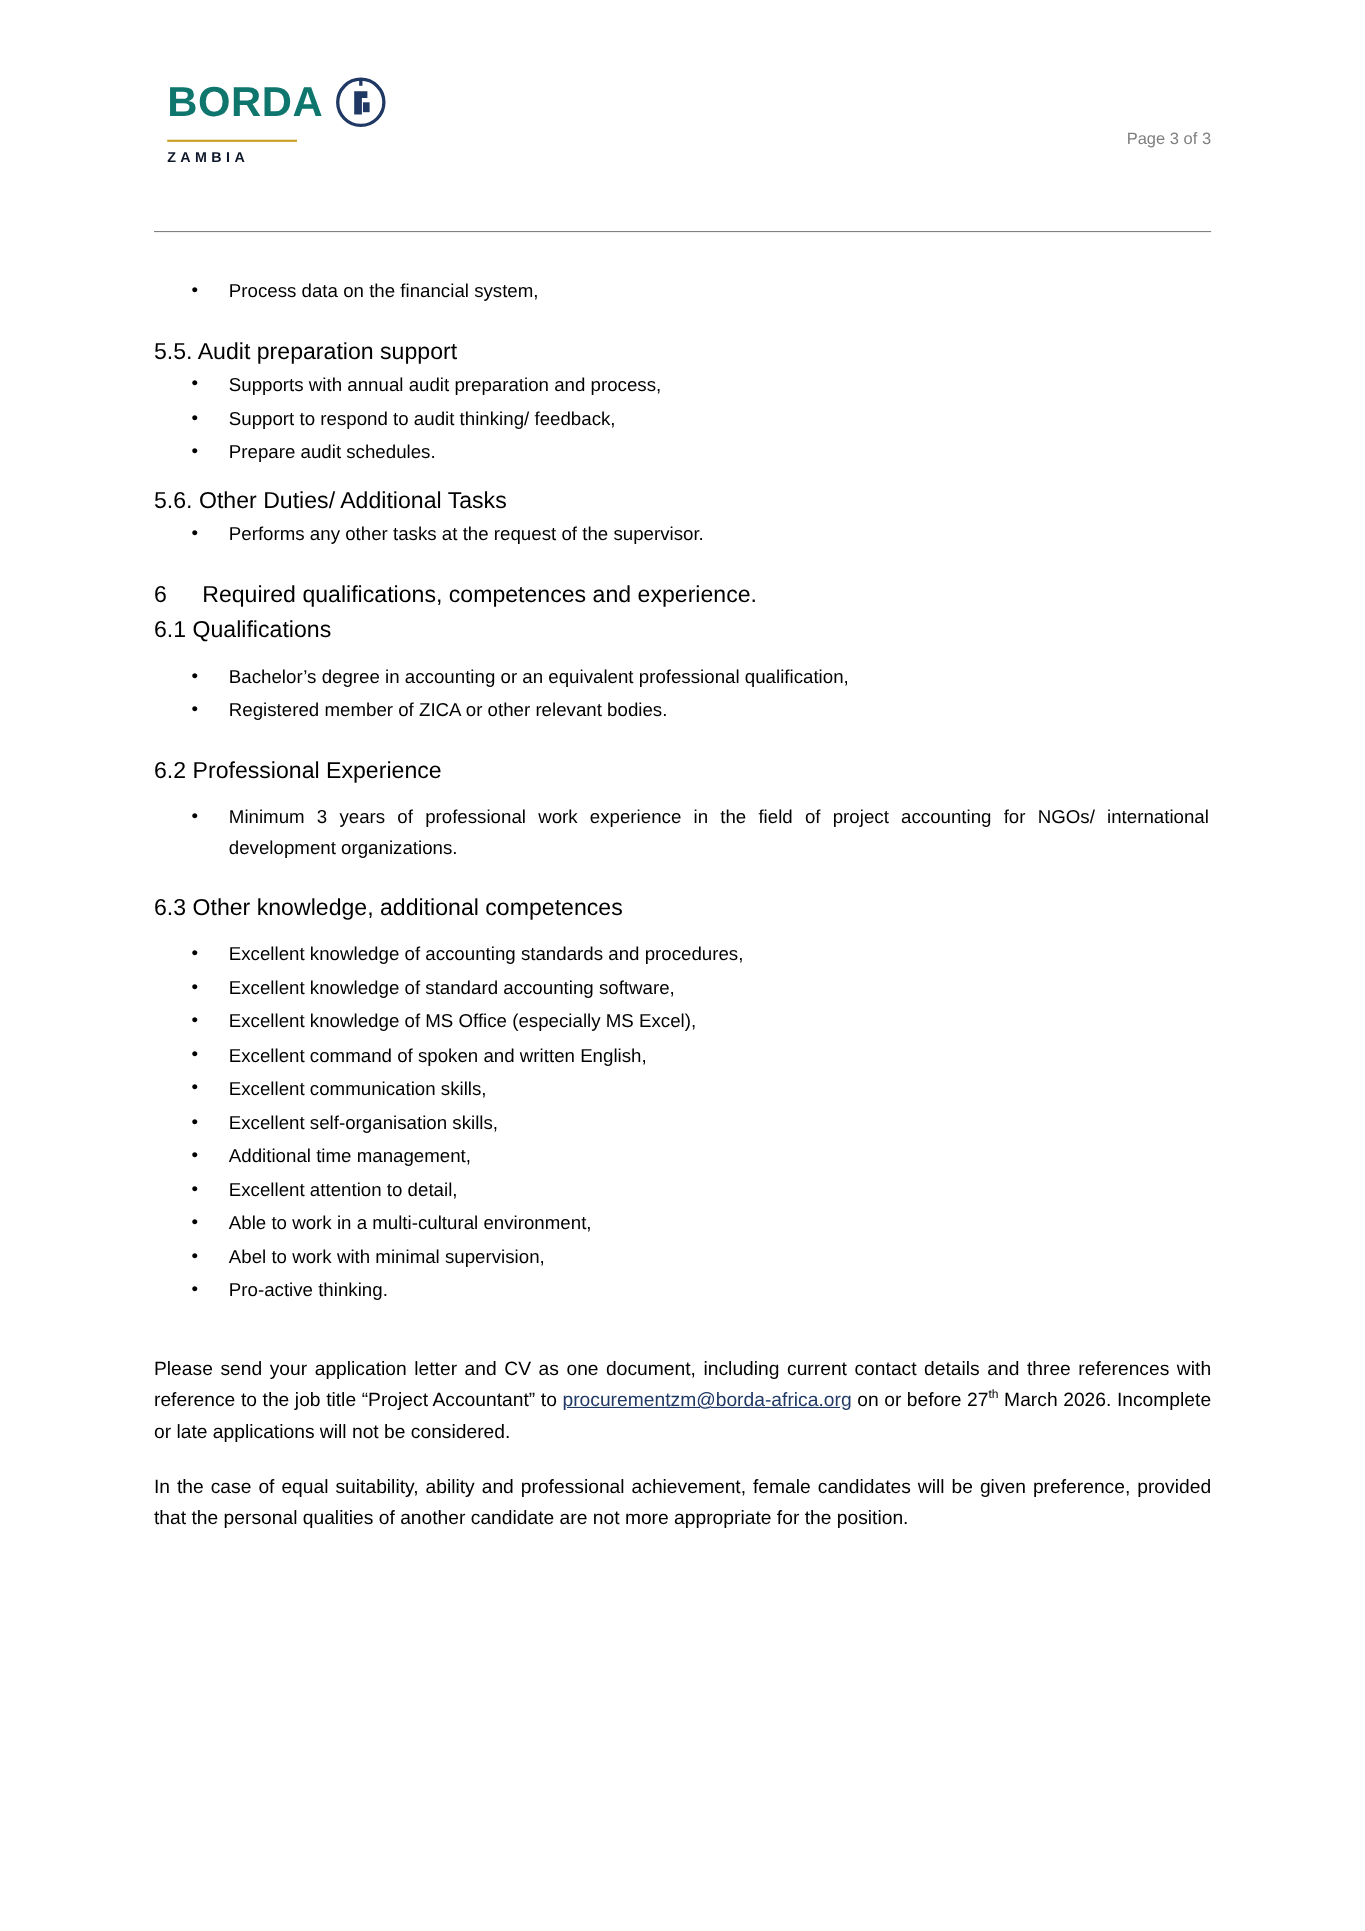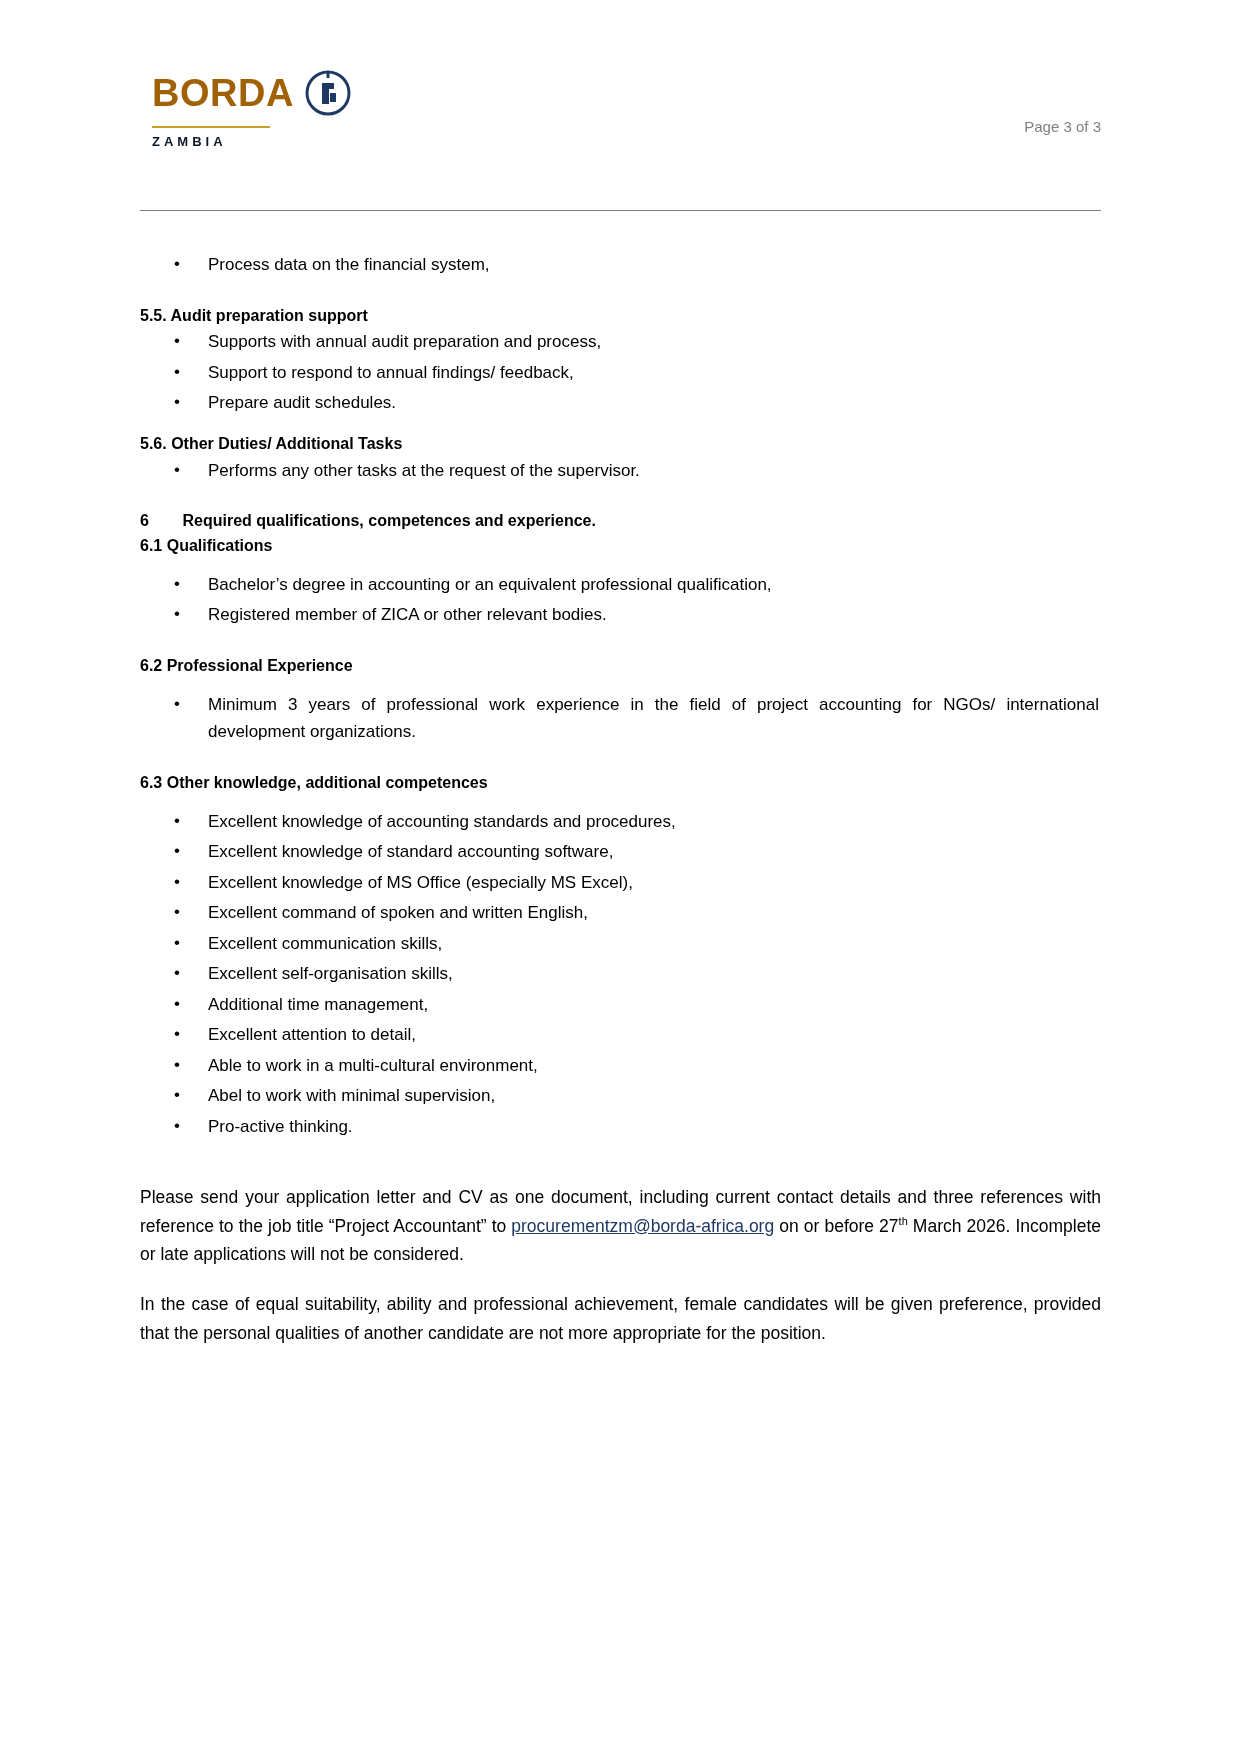--- a/index.html
+++ b/index.html
@@ -35,21 +35,21 @@
   }
   .logo-row {
     display: flex;
     align-items: flex-start;
   }
   .logo-word {
     font-family: "Liberation Sans", sans-serif;
     font-weight: bold;
     font-size: 38px;
     letter-spacing: 0.5px;
-    color: #a16207;
+    color: #0f766e;
     line-height: 42px;
   }
   .logo-mark {
     margin-left: 8px;
     margin-top: -6px;
   }
   .logo-rule {
     margin-top: 4px;
     width: 118px;
     height: 2px;
@@ -100,22 +100,22 @@
     position: absolute;
     left: 34px;
     top: -1px;
     font-size: 17px;
   }
   ul.bullets li.justify {
     text-align: justify;
     padding-right: 2px;
   }
   .heading {
-    font-weight: bold;
-    font-size: 16px;
+    font-weight: normal;
+    font-size: 21px;
     margin: 0;
     padding: 0;
   }
   .heading-num-tab {
     display: inline-block;
     min-width: 38px;
   }
   .para {
     text-align: justify;
     font-size: 17.5px;
@@ -162,21 +162,21 @@
     </ul>
 
     <div class="spacer-md"></div>
 
     <div class="heading">
       <span>5.5.</span>
       <span>Audit preparation support</span>
     </div>
     <ul class="bullets">
       <li>Supports with annual audit preparation and process,</li>
-      <li>Support to respond to annual findings/ feedback,</li>
+      <li>Support to respond to audit thinking/ feedback,</li>
       <li>Prepare audit schedules.</li>
     </ul>
 
     <div class="spacer-sm"></div>
 
     <div class="heading">
       <span>5.6.</span>
       <span>Other Duties/ Additional Tasks</span>
     </div>
     <ul class="bullets">

